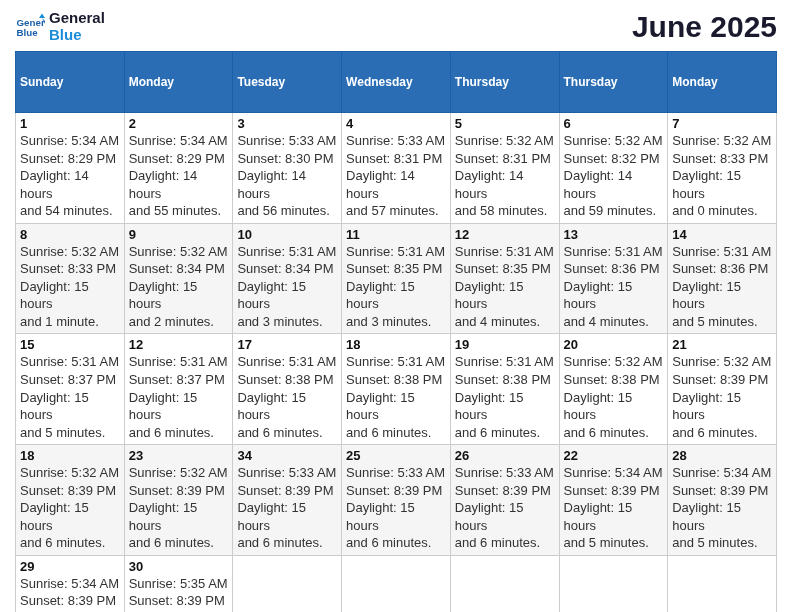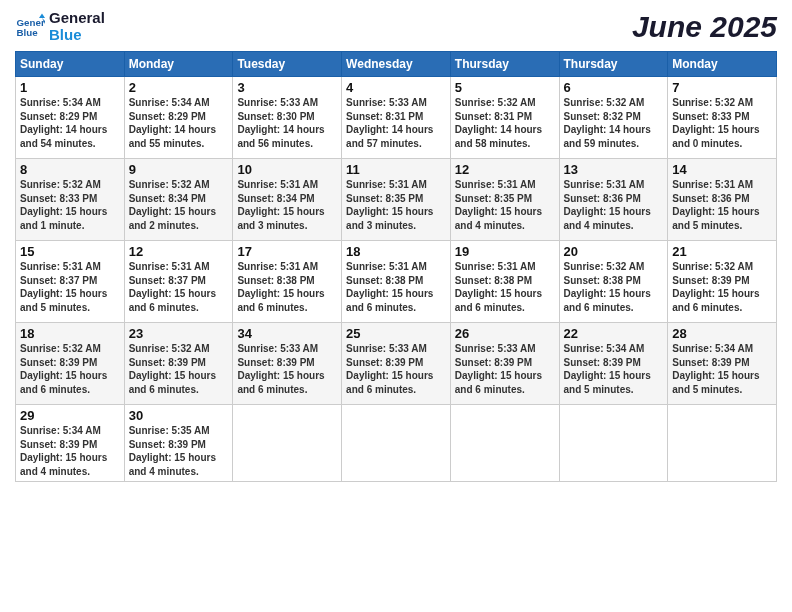--- a/index.html
+++ b/index.html
@@ -27,21 +27,20 @@
       display: flex;
       align-items: center;
       gap: 4px;
     }
     .logo-icon {
       width: 30px;
       height: 30px;
     }
     .title-block {
       text-align: right;
-      font-style: italic;
     }
     .month-title {
       font-size: 30px;
       font-weight: bold;
       color: #1a1a2e;
       line-height: 1.1;
     }
     .location {
       font-size: 13px;
       color: #333;
@@ -49,21 +48,21 @@
     .calendar {
       width: 100%;
       border-collapse: collapse;
       border: 1px solid #ccc;
     }
     .calendar th {
       background: #2a6db5;
       color: #fff;
       font-size: 12px;
       font-weight: bold;
-      padding: 5px 4px;
+      padding: 23px 4px;
       text-align: left;
       border: 1px solid #1a5fa8;
     }
     .calendar td {
       border: 1px solid #ccc;
       vertical-align: top;
       padding: 3px 4px;
       width: calc(100% / 7);
       height: 82px;
       background: #fff;
@@ -72,24 +71,23 @@
       height: 75px;
       margin-top: 16px;
     }
     .day-num {
       font-size: 13px;
       font-weight: bold;
       color: #111;
       margin-bottom: 1px;
     }
     .day-info {
-      font-size: 10px;
+      font-size: 13px;
       color: #333;
       line-height: 1.35;
-      font-weight: bold;
     }
     .empty-cell {
       background: #f0f0f0;
     }
     .row-shaded td {
       background: #f5f5f5;
     }
   </style>
 </head>
 <body>

